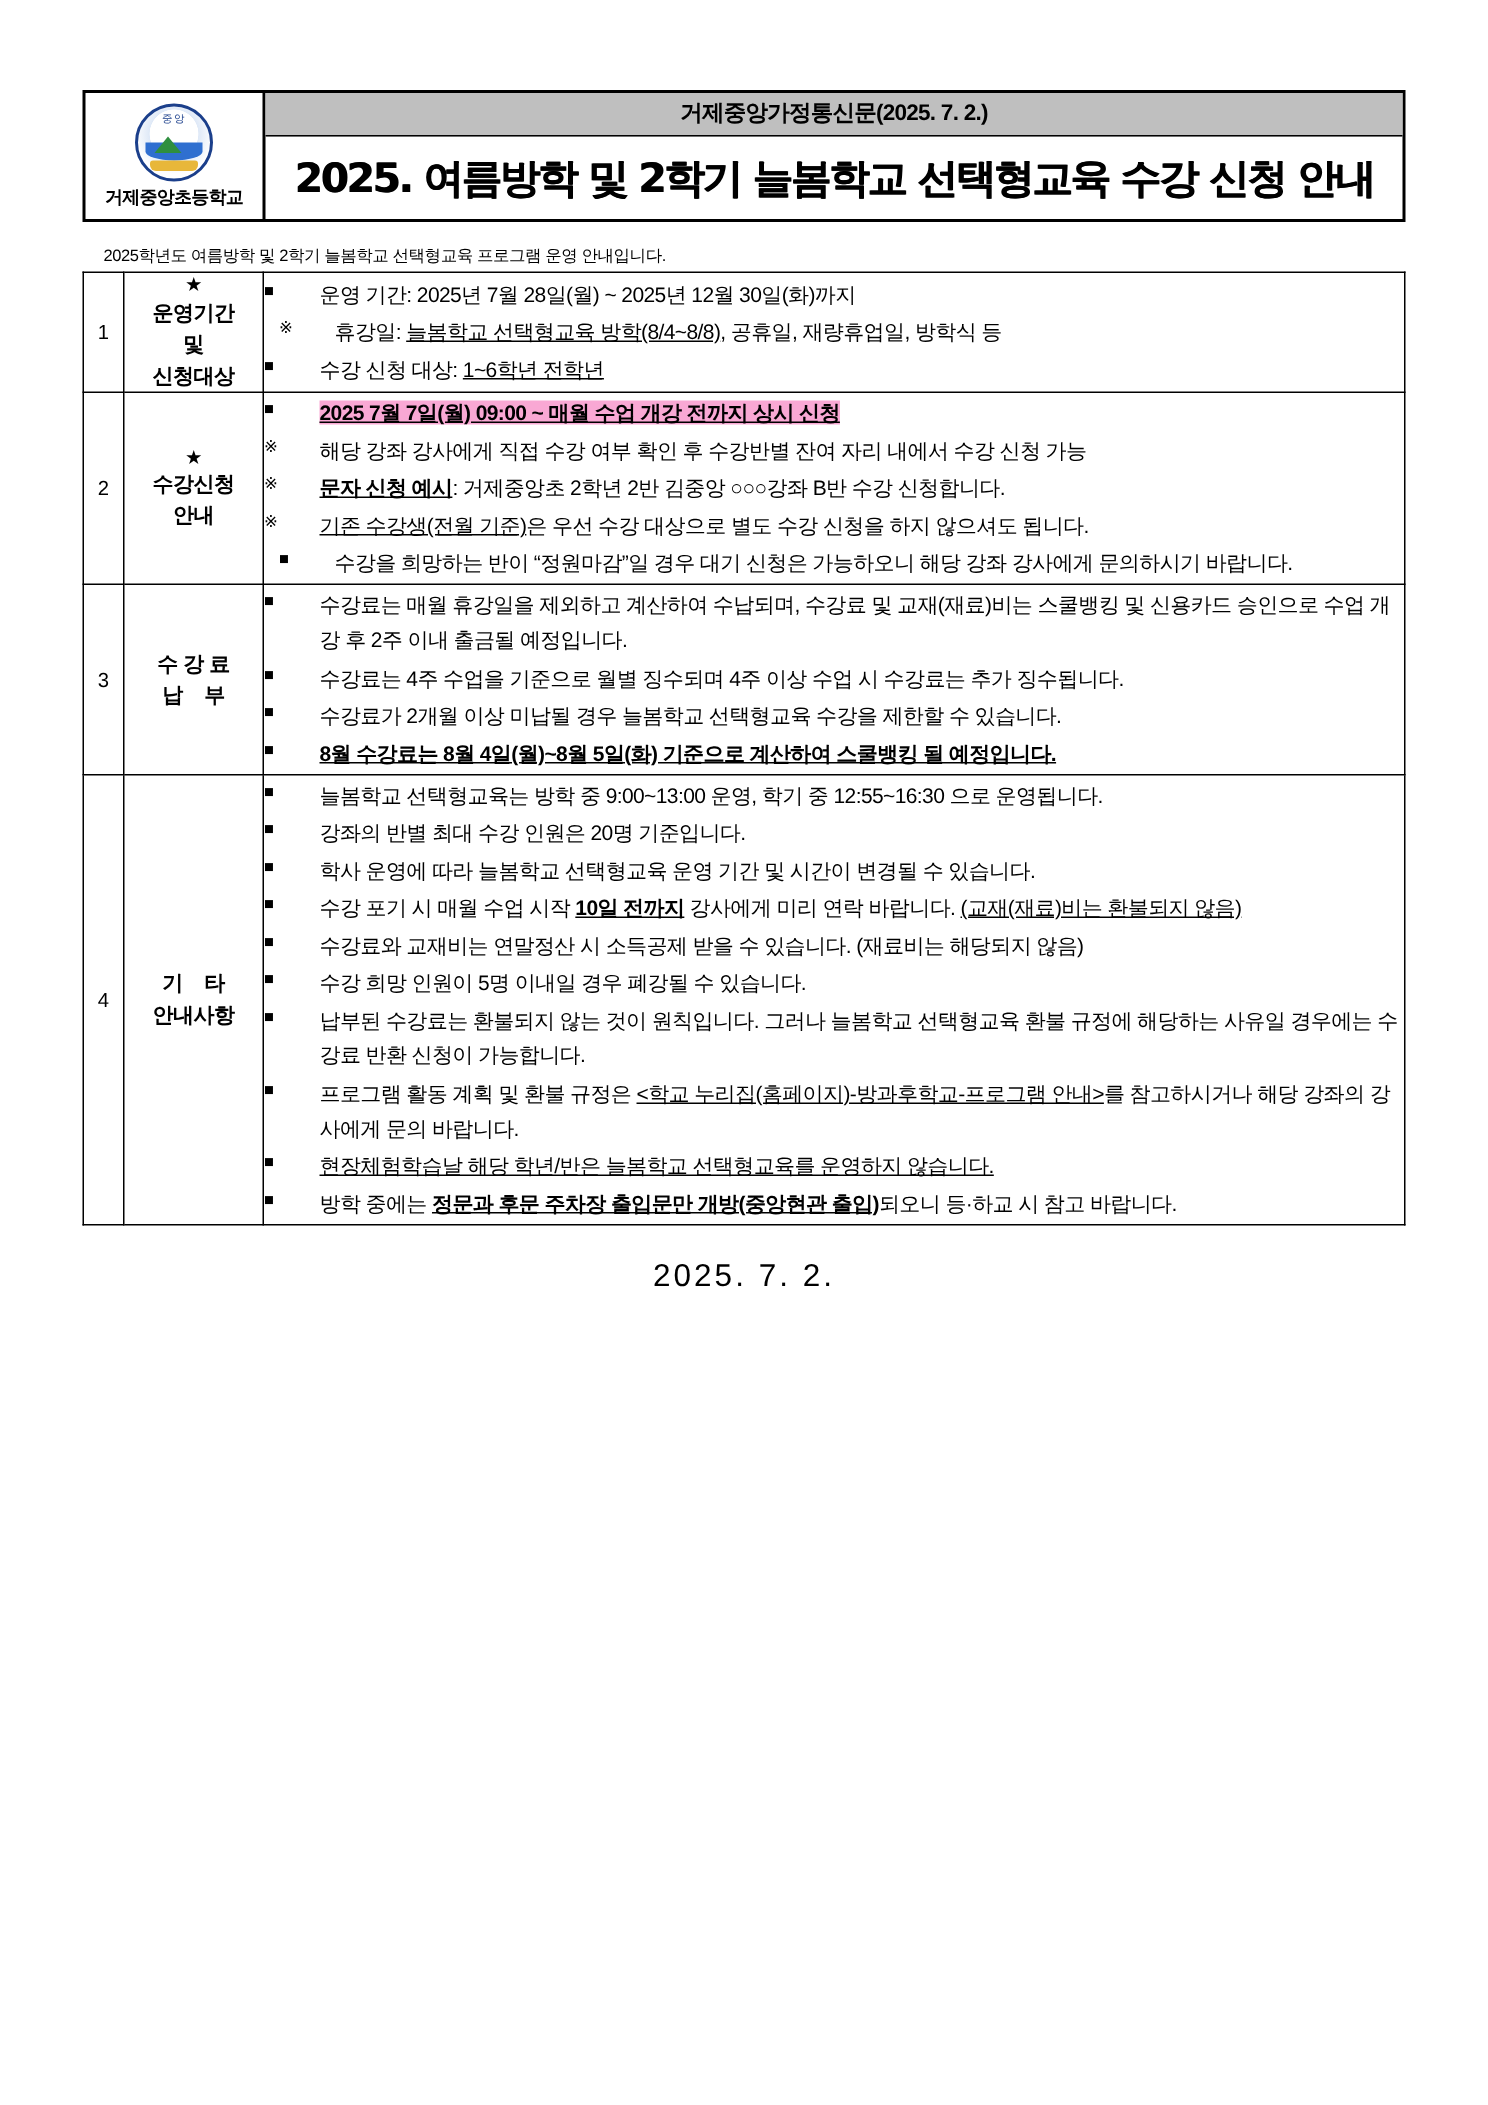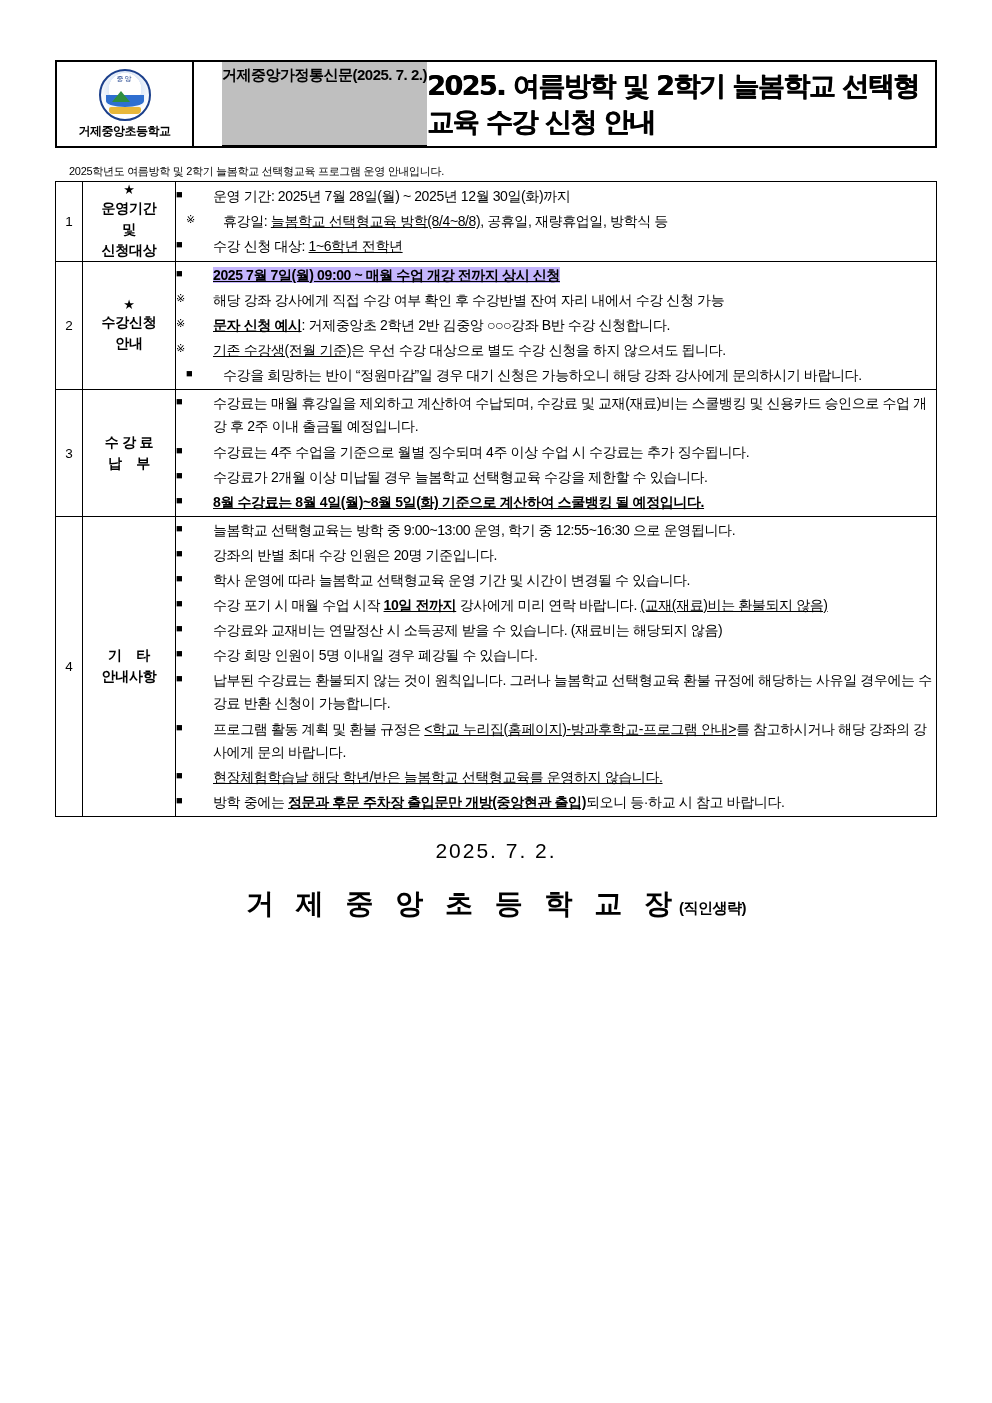--- a/index.html
+++ b/index.html
@@ -24,21 +24,21 @@
 
   
   .header {
     display: flex;
     align-items: stretch;
     border: 2px solid #000;
     height: 88px;
     box-sizing: border-box;
   }
   .logo-cell {
-    width: 137px;
+    width: 120px;
     border-right: 2px solid #000;
     display: flex;
     flex-direction: column;
     align-items: center;
     justify-content: center;
     padding: 2px 0;
     box-sizing: border-box;
   }
   .logo-emblem {
     width: 48px;
@@ -89,22 +89,21 @@
   }
   .logo-name {
     font-size: 12px;
     font-weight: bold;
     margin-top: 2px;
     letter-spacing: -0.5px;
   }
   .title-cell {
     flex: 1;
     display: flex;
-    flex-direction: row;
-    padding-left: 28px;
+    flex-direction: column;
   }
   .title-top {
     background: #bfbfbf;
     border-bottom: 1px solid #000;
     text-align: center;
     font-size: 15px;
     font-weight: bold;
     padding: 4px 0 5px 0;
     letter-spacing: -0.5px;
   }
@@ -179,21 +178,21 @@
     margin: 2px 0;
   }
   .li .mk {
     flex: none;
     width: 13px;
     font-size: 11px;
     line-height: 1.75;
   }
   .li .tx { flex: 1; margin-left: 24px; }
   .hl {
-    background: #c4b5fd;
+    background: #f9a8d4;
   }
   .sub {
     padding-left: 10px;
   }
   .star-line {
     display: block;
     text-align: center;
     font-size: 13px;
     line-height: 1.2;
   }
@@ -371,17 +370,14 @@
           <div class="li">
               <span class="mk">■</span>
               <span class="tx">방학 중에는 <span class="u b">정문과 후문 주차장 출입문만 개방(중앙현관 출입)</span>되오니 등·하교 시 참고 바랍니다.</span>
             </div>
         </td>
       </tr>
     </tbody>
   </table>
 
   <div class="date-line">2025.  7.  2.</div>
-  <div class="school-line">
-    <span class="big">거 제 중 앙 초 등 학 교 장</span><span class="small">(직인생략)</span>
-  </div>
 
 </div>
 
 </body></html>

